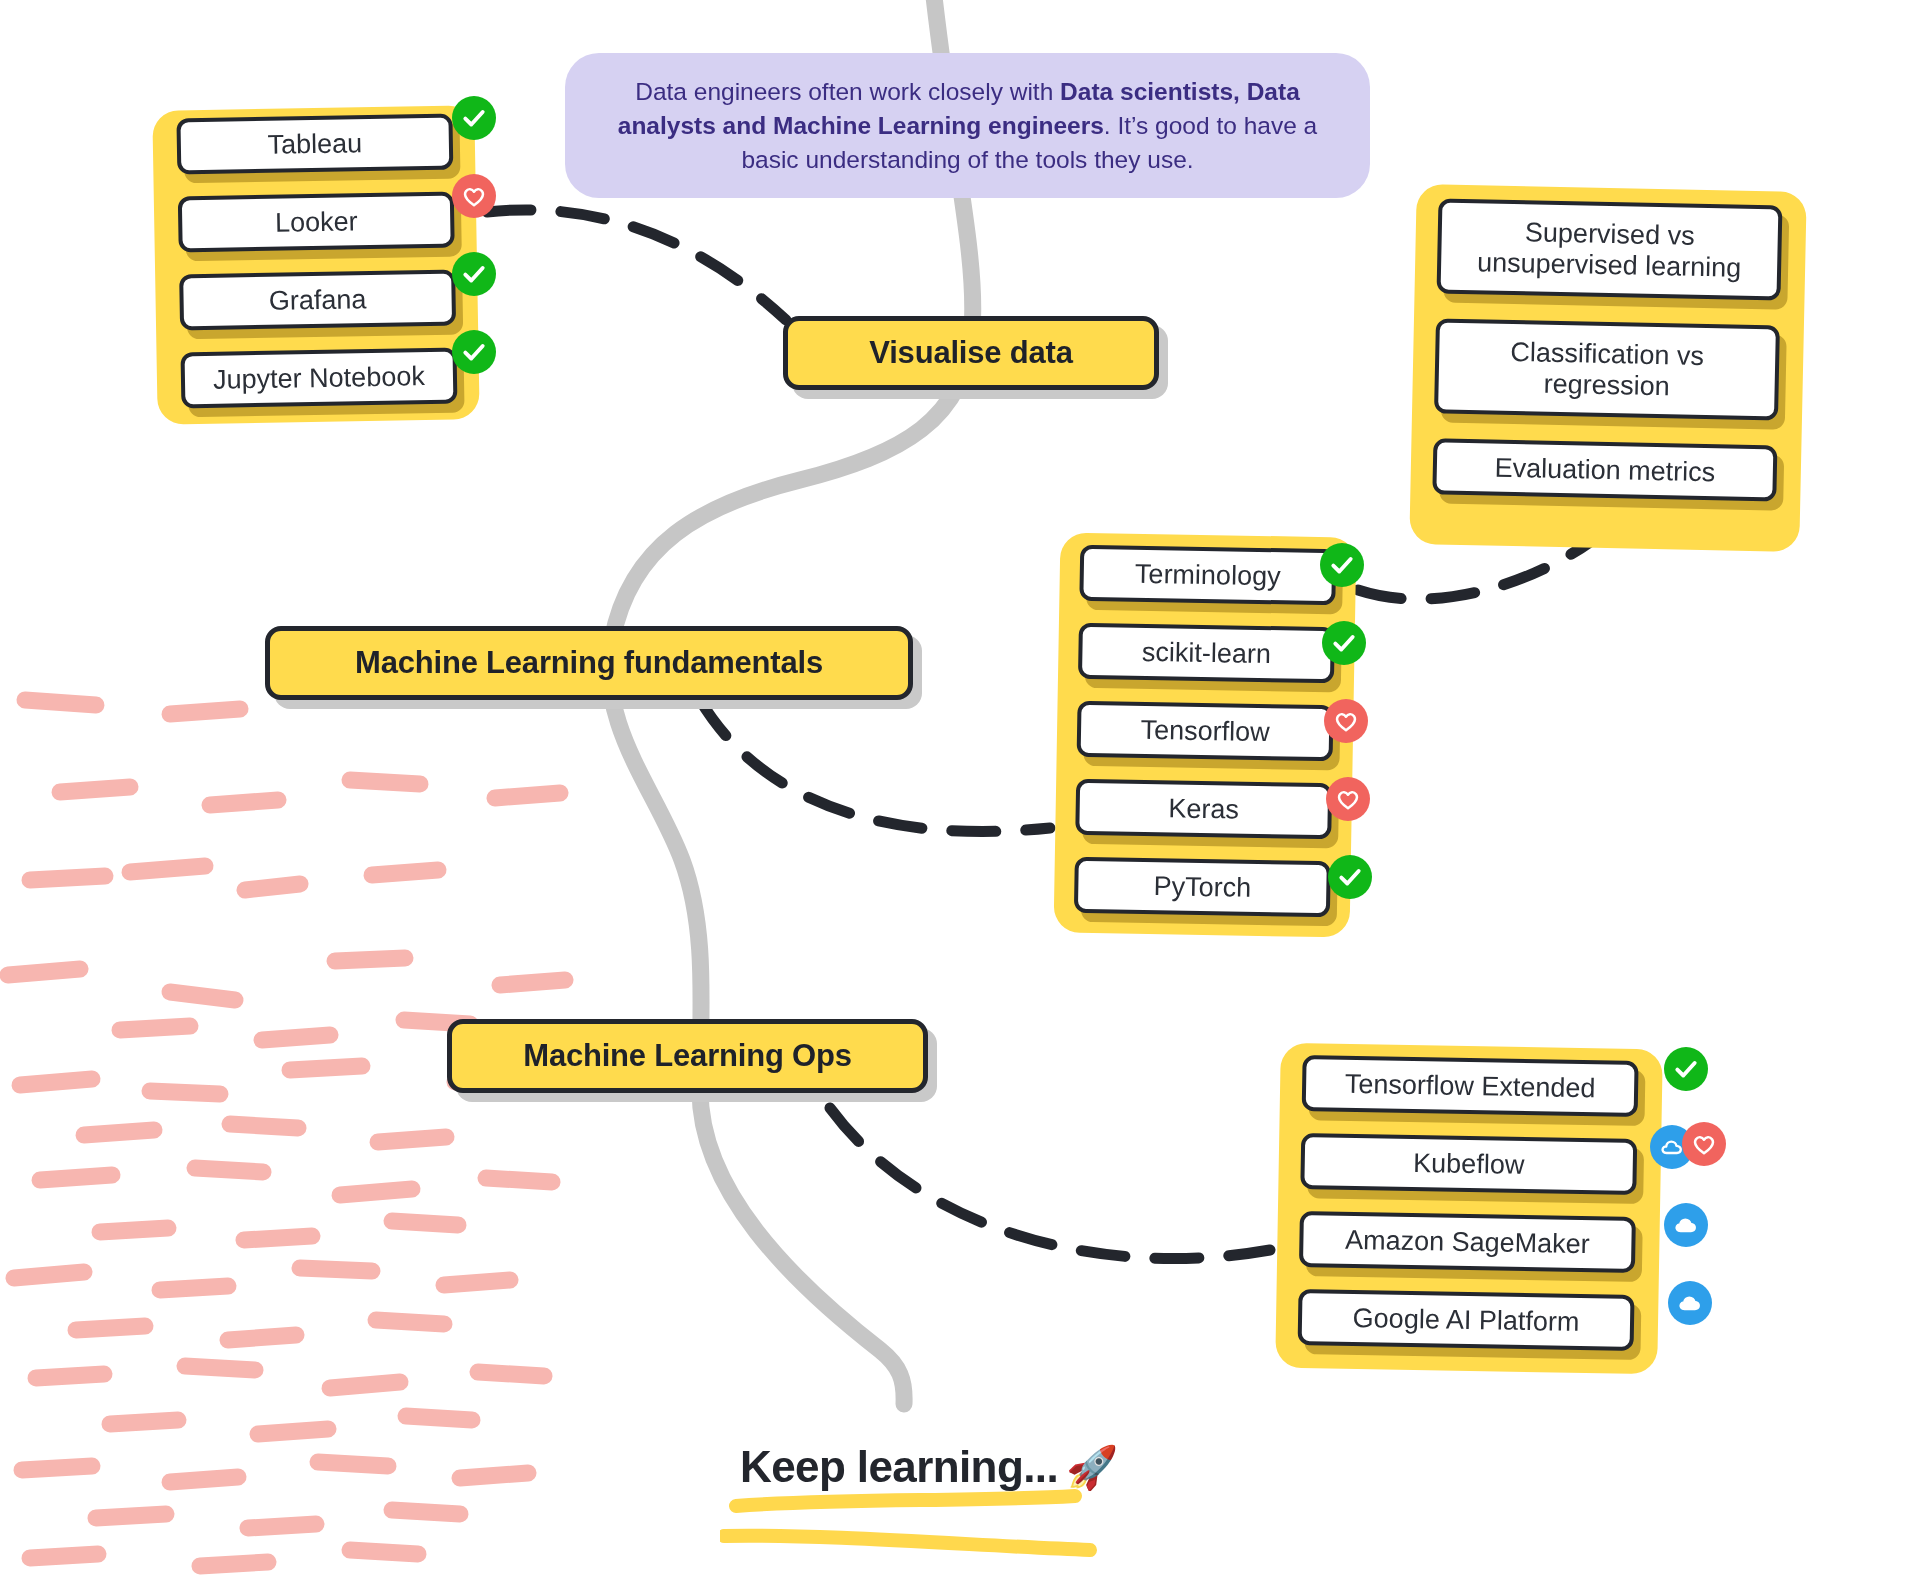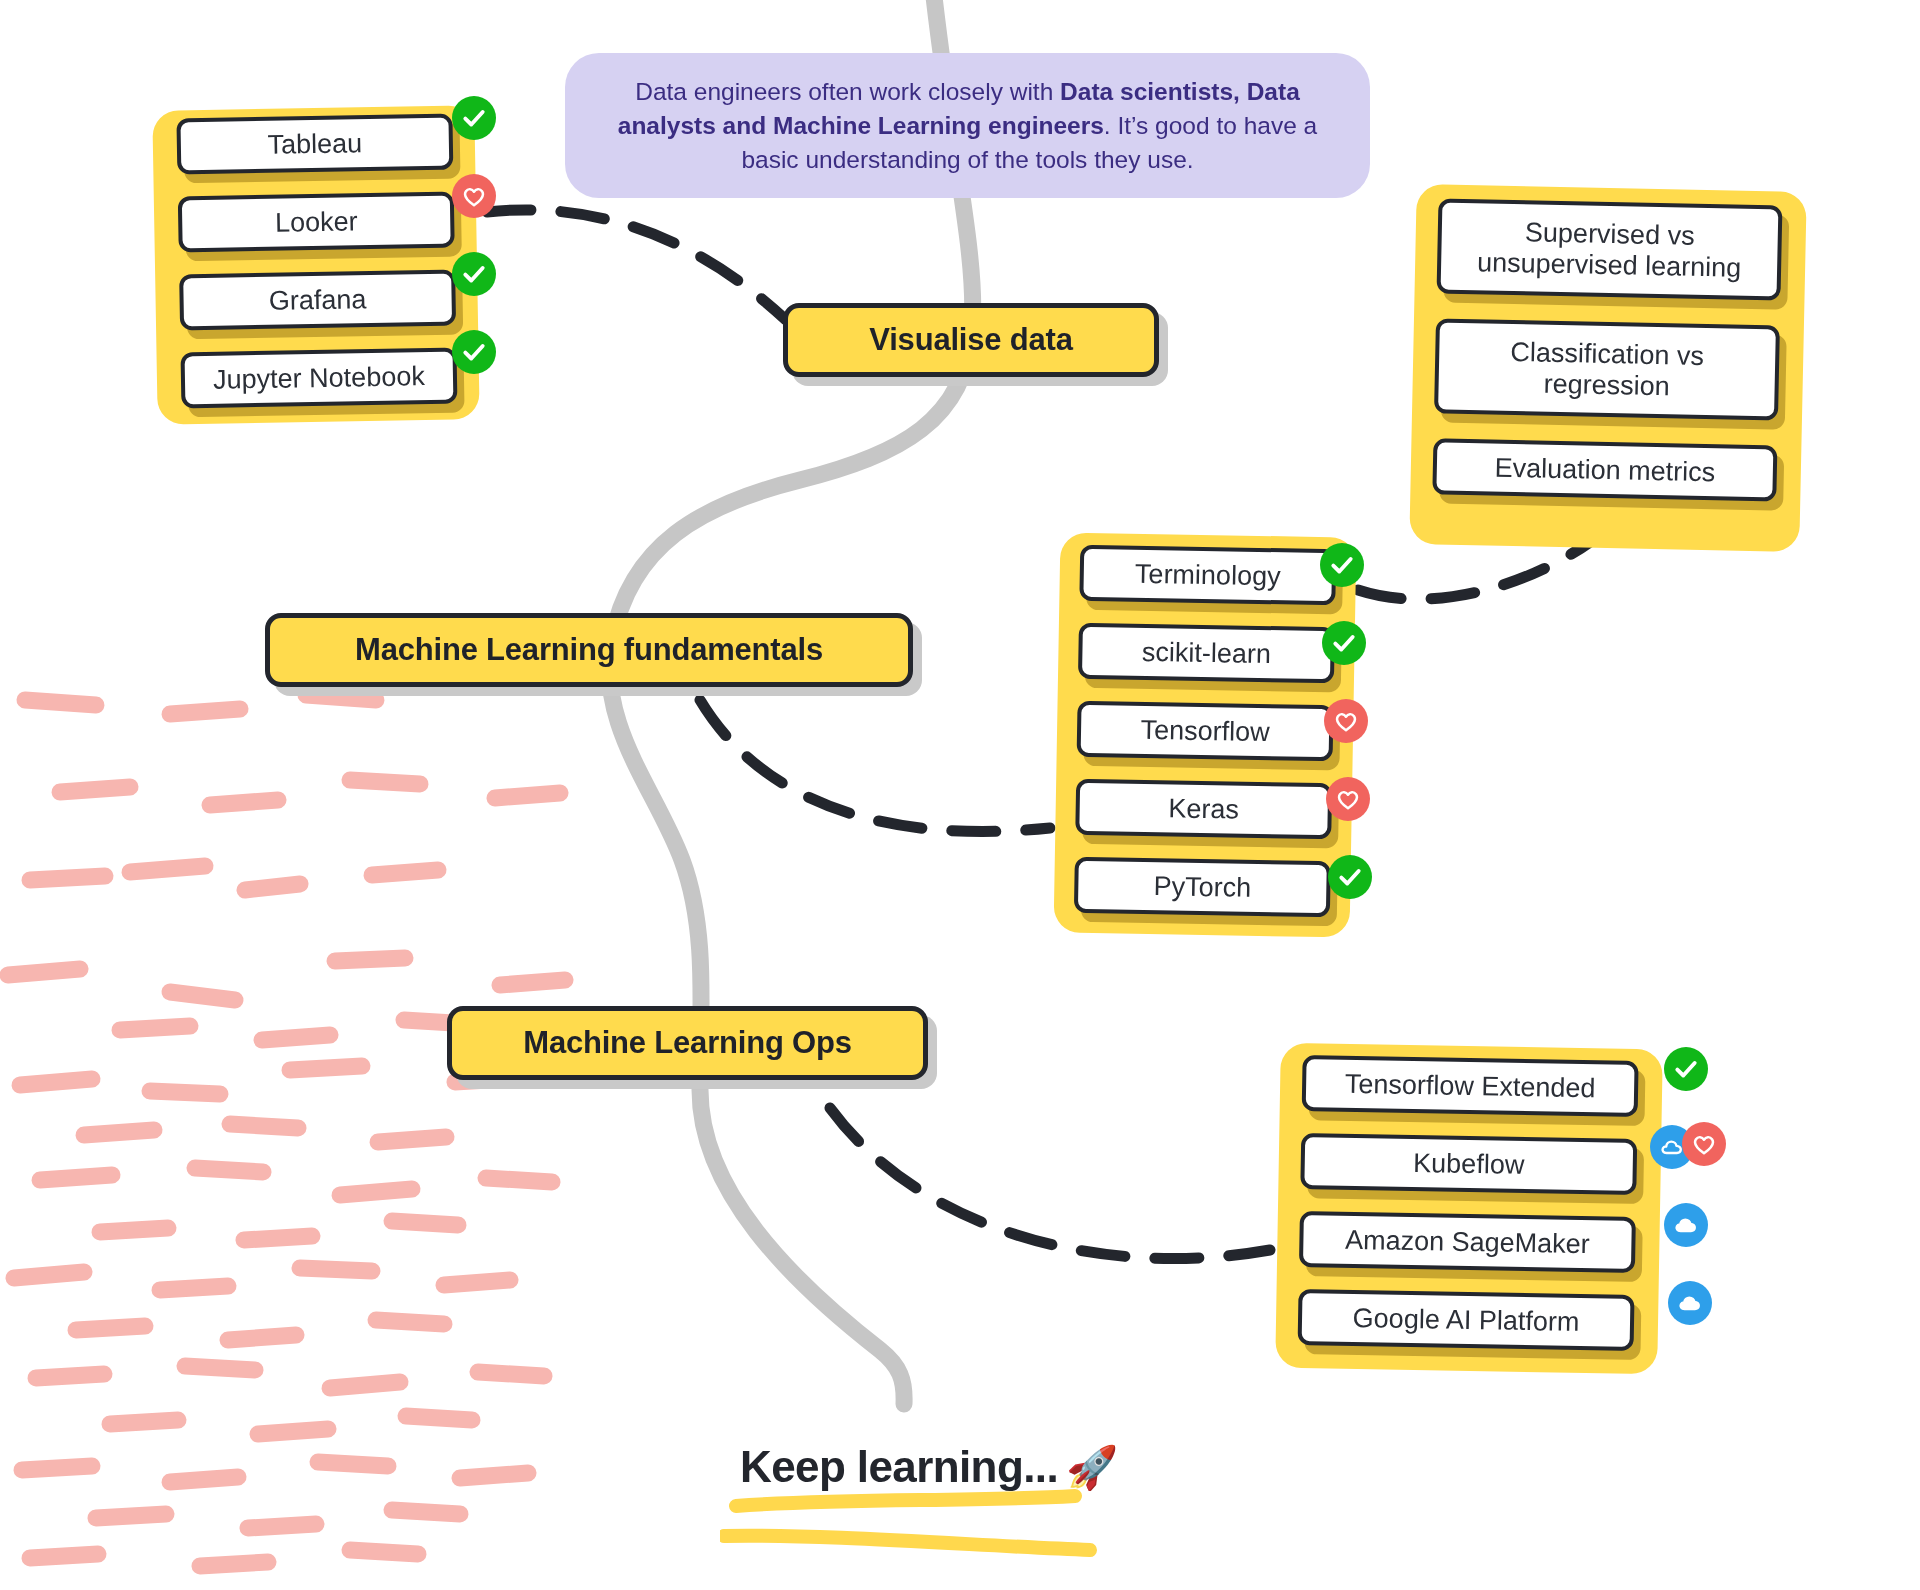--- a/index.html
+++ b/index.html
@@ -25,20 +25,21 @@
     background:#FFDB4D;
     border:5px solid #23262D;
     border-radius:16px;
     box-shadow:9px 9px 0 0 #C9C9C9;
     display:flex;align-items:center;justify-content:center;
     color:#1F222A;
     font-weight:bold;
     letter-spacing:-0.2px;
     box-sizing:border-box;
     white-space:nowrap;
+    margin-top:13px;
   }
 
   
   .cluster{
     position:absolute;
     background:#FFDB4D;
     border-radius:26px;
     box-sizing:border-box;
   }
   .cluster-inner{position:absolute;left:0;top:0;right:0;bottom:0;}

